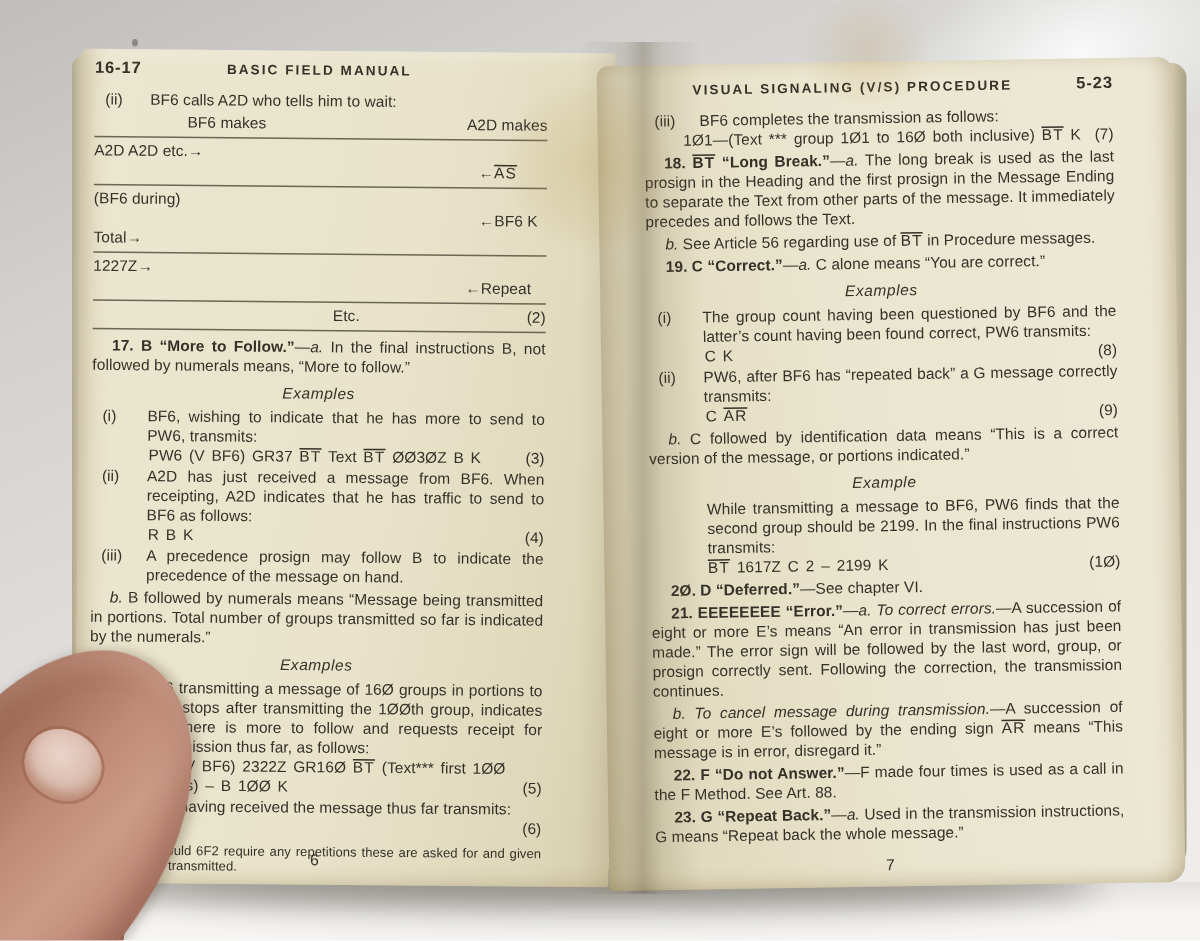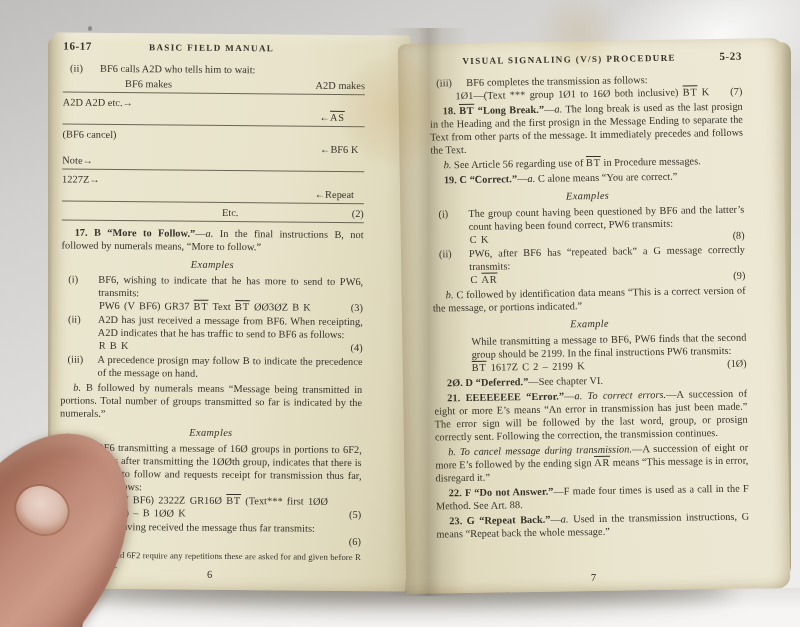--- a/index.html
+++ b/index.html
@@ -2,21 +2,21 @@
 <html style="--paper: #e9e4cc; --paper-shadow: #d6cfb2; --ink: #343128; --rule: #55503f; --background: #d8d7d5; --surface: #f4f3f1; --skin: #c08a78; --skin-shadow: #8a5446; --nail: #dcbfb2;"><head>
 <meta charset="utf-8">
 <style>
   :root{
     --paper:#e9e4cc; --paper-shadow:#d6cfb2; --ink:#343128; --rule:#55503f;
     --bg:#d8d7d5; --surface:#f4f3f1; --skin:#c08a78; --skin-shadow:#8a5446; --nail:#dcbfb2;
   }
   html,body{margin:0;padding:0;}
   #scene{position:relative;width:800px;height:627px;overflow:hidden;
     background:linear-gradient(155deg,#bfbebc 0%,#d2d1cf 22%,#dedddb 45%,#e8e7e5 68%,#efeeec 100%);
-    font-family:Liberation Serif, serif;color:var(--ink);}
+    font-family:Liberation Sans, sans-serif;color:var(--ink);}
   .streak{position:absolute;right:-50px;top:-40px;width:260px;height:150px;
     background:radial-gradient(ellipse,rgba(255,255,255,.85),rgba(255,255,255,0) 70%);
     transform:rotate(-18deg);}
   .surface{position:absolute;left:0;top:588px;width:100%;height:39px;
     background:linear-gradient(180deg,#e3e2e0,#f6f5f4 55%);}
   .bshadow{position:absolute;left:70px;top:572px;width:664px;height:34px;border-radius:50%;
     background:rgba(62,56,44,.5);filter:blur(11px);}
   .speck{position:absolute;left:88px;top:26px;width:4px;height:5px;border-radius:50%;
     background:#6d6a64;opacity:.65;}
 
@@ -119,25 +119,25 @@
       <div class="body-blocks" id="left-blocks">
           <div class="bli"><span class="lbl">(ii)</span>BF6 calls A2D who tells him to wait:</div>
           <div class="btable">
             <div class="trow"><span class="tl" style="padding-left: 62px;">BF6 makes</span><span class="tr2">A2D makes</span></div>
             <div class="trule"></div>
             <div class="trow"><span class="tl">A2D A2D etc.→</span></div>
             <div class="trow">
               <span class="tr2" style="right: 20px;">←<span class="ol">AS</span></span>
             </div>
             <div class="trule"></div>
-            <div class="trow"><span class="tl">(BF6 cancel)</span></div>
+            <div class="trow"><span class="tl">(BF6 during)</span></div>
             <div class="trow">
               <span class="tr2" style="right: 6px;">←BF6 K</span>
             </div>
-            <div class="trow"><span class="tl">Note→</span></div>
+            <div class="trow"><span class="tl">Total→</span></div>
             <div class="trule"></div>
             <div class="trow"><span class="tl">1227Z→</span></div>
             <div class="trow">
               <span class="tr2" style="right: 10px;">←Repeat</span>
             </div>
             <div class="trule"></div>
             <div class="trow">
               <span class="tc">Etc.</span>
               <span class="tr2">(2)</span>
             </div>

